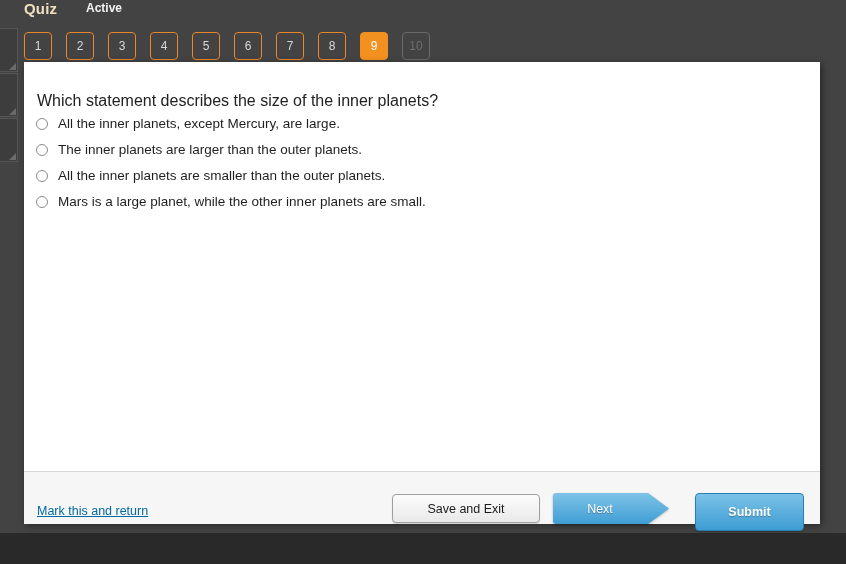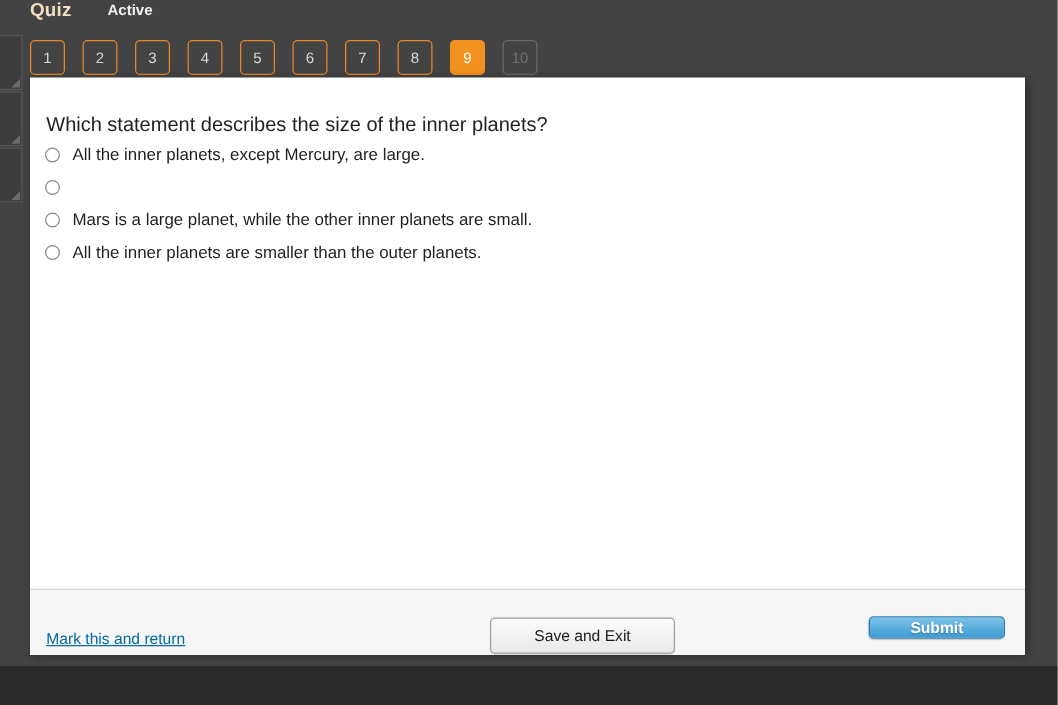--- a/index.html
+++ b/index.html
@@ -241,21 +241,21 @@
     color: #ffffff;
     font-size: 12.5px;
     text-shadow: 0 1px 1px rgba(0,0,0,0.3);
   }
 
   .btn-submit {
     position: absolute;
     left: 671px;
     top: 21px;
     width: 109px;
-    height: 18px;
+    height: 38px;
     box-sizing: border-box;
     border: 1px solid #2a7fb0;
     border-radius: 4px;
     background: linear-gradient(#7cc2e8, #3d9cd3);
     color: #ffffff;
     font-size: 12.5px;
     font-weight: bold;
     display: flex;
     align-items: center;
     justify-content: center;
@@ -305,36 +305,41 @@
 
     <div class="question-text">Which statement describes the size of the inner planets?</div>
 
     <div class="options">
         <div class="option-row">
           <span class="radio"></span>
           <span class="option-label">All the inner planets, except Mercury, are large.</span>
         </div>
         <div class="option-row">
           <span class="radio"></span>
+          <span class="option-label">The inner planets are larger than the outer planets.</span>
+        </div>
+        <div class="option-row">
+          <span class="radio"></span>
+          <span class="option-label">All the inner planets are smaller than the outer planets.</span>
         </div>
         <div class="option-row">
           <span class="radio"></span>
           <span class="option-label">Mars is a large planet, while the other inner planets are small.</span>
         </div>
-        <div class="option-row">
-          <span class="radio"></span>
-          <span class="option-label">All the inner planets are smaller than the outer planets.</span>
-        </div>
       </div>
 
     <div class="footer">
       <a class="mark-link">Mark this and return</a>
 
       <div class="btn-save">Save and Exit</div>
 
+      <div class="btn-next-wrap">
+        <div class="btn-next-shape"></div>
+        <div class="btn-next-label">Next</div>
+      </div>
 
       <div class="btn-submit">Submit</div>
     </div>
 
   </div>
 
   <div class="bottom-band"></div>
 
 </div>
 

